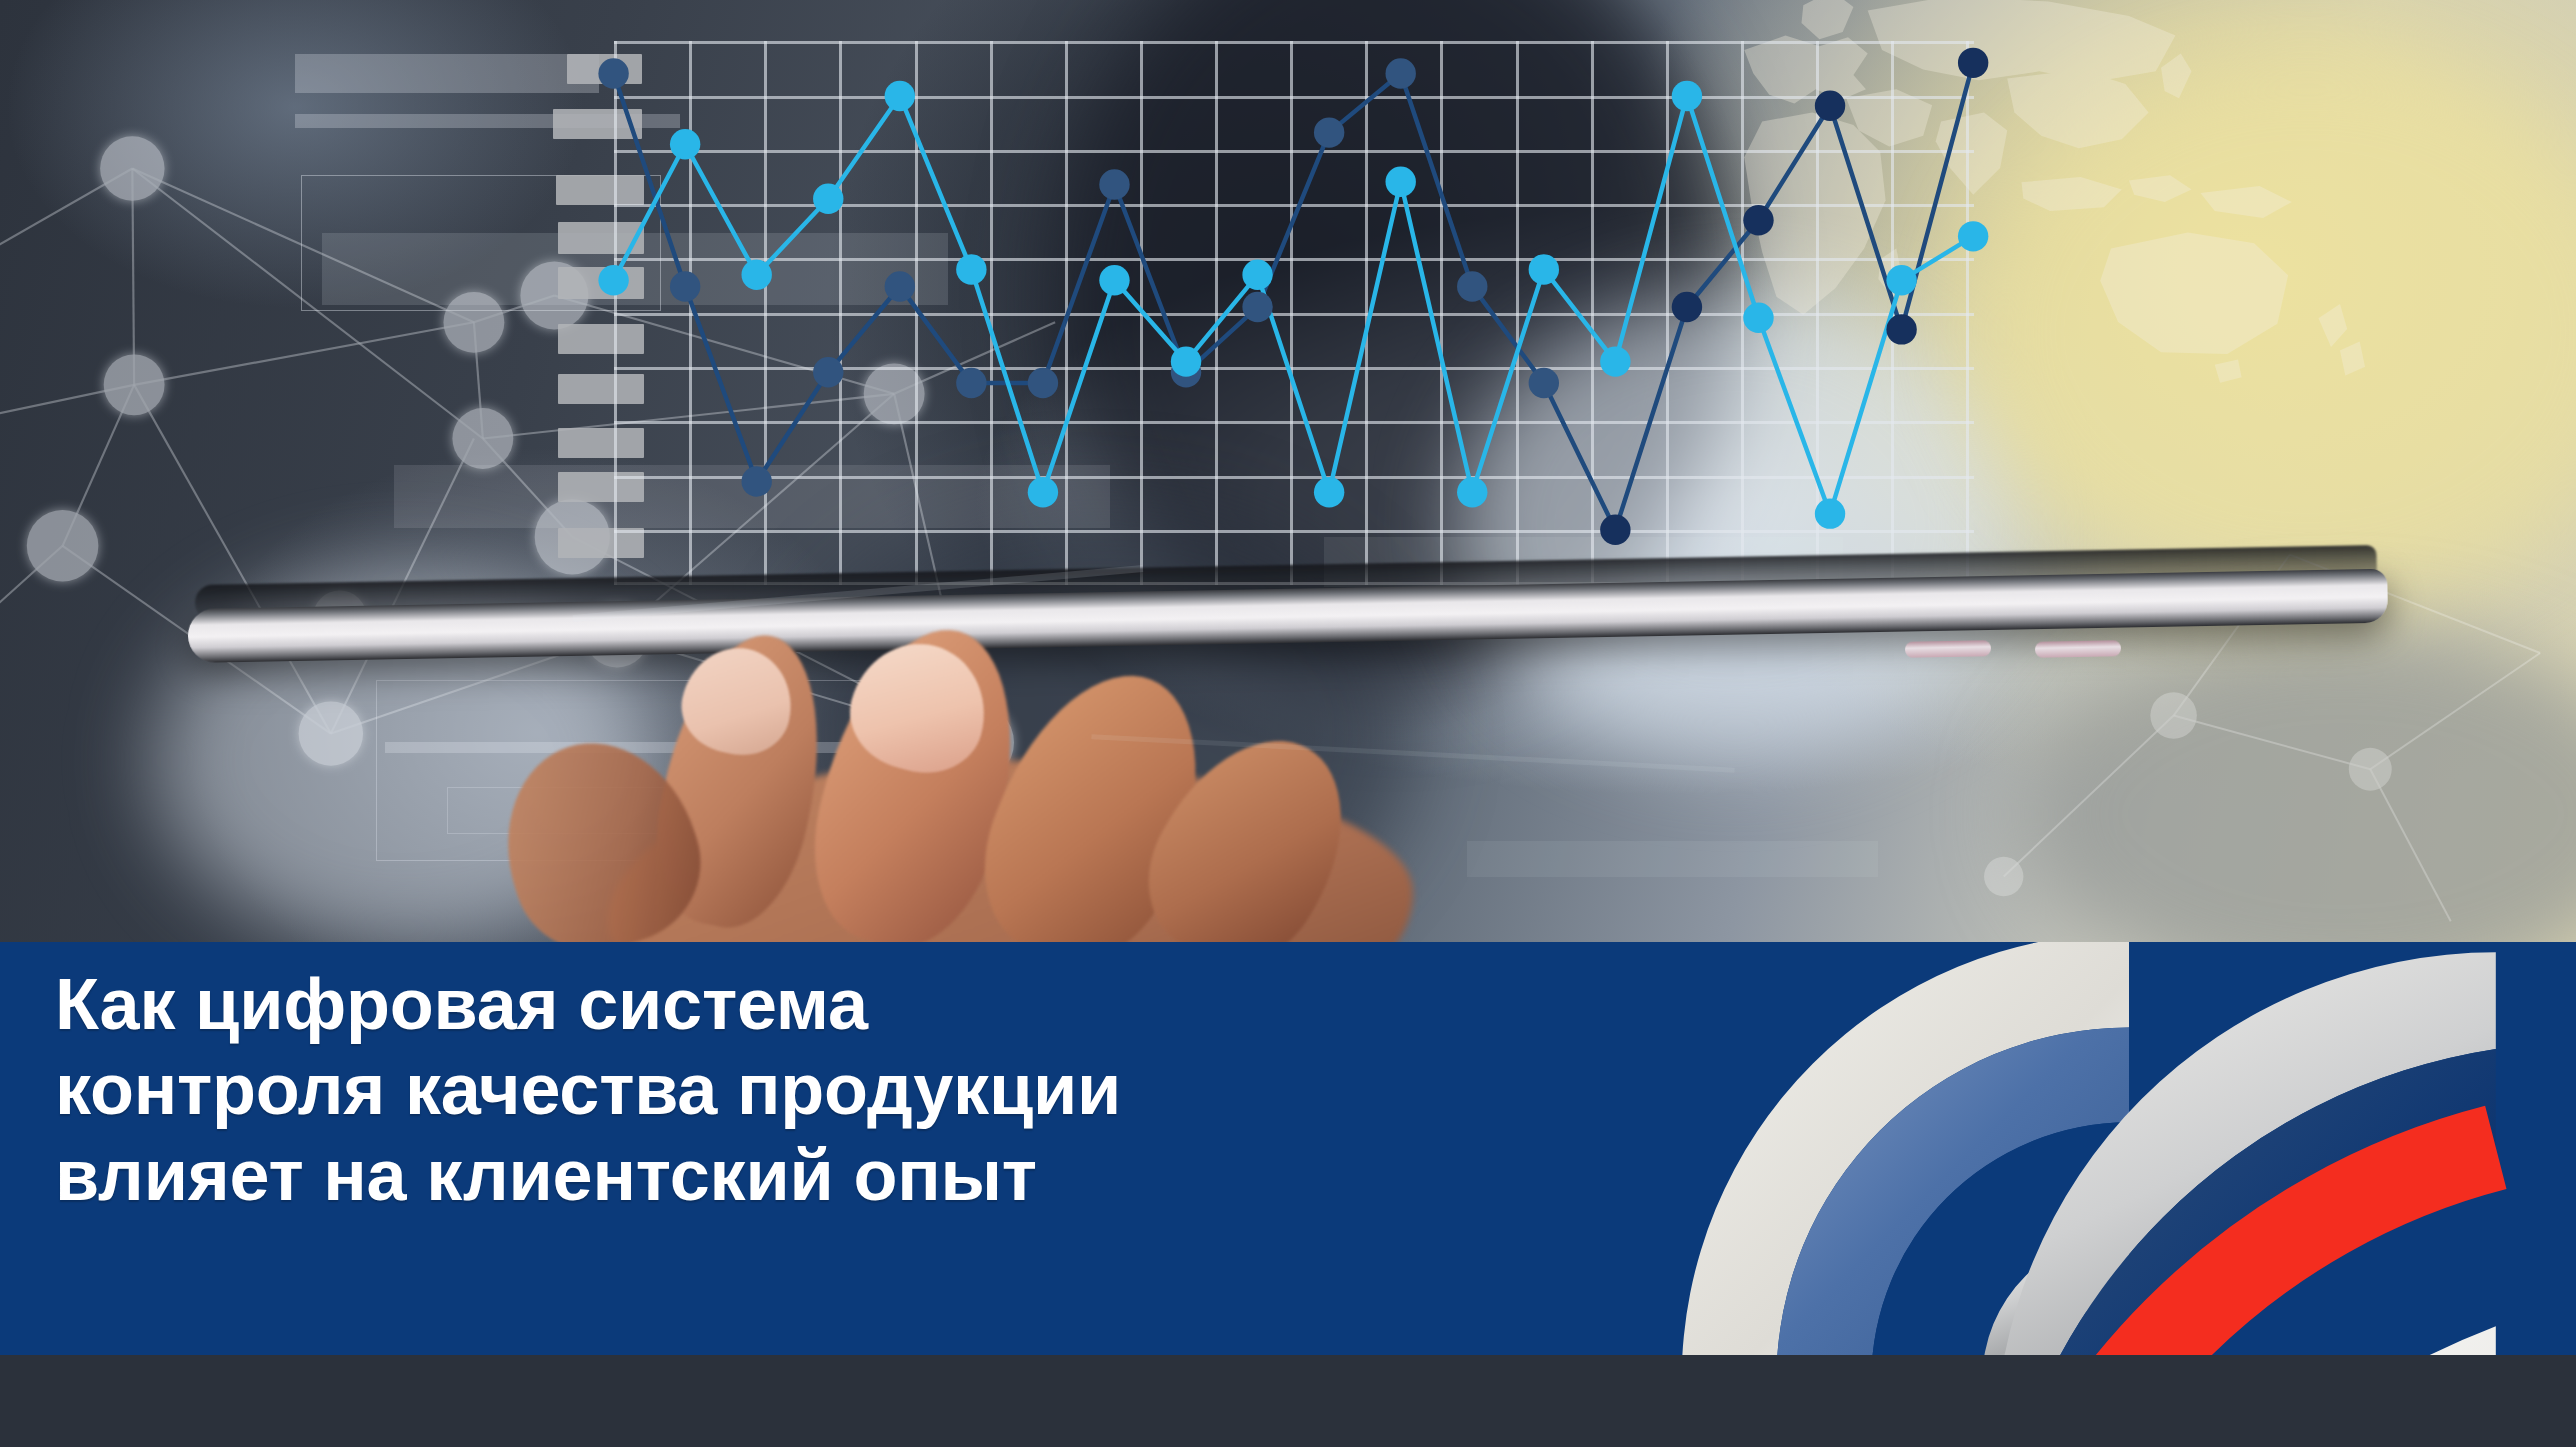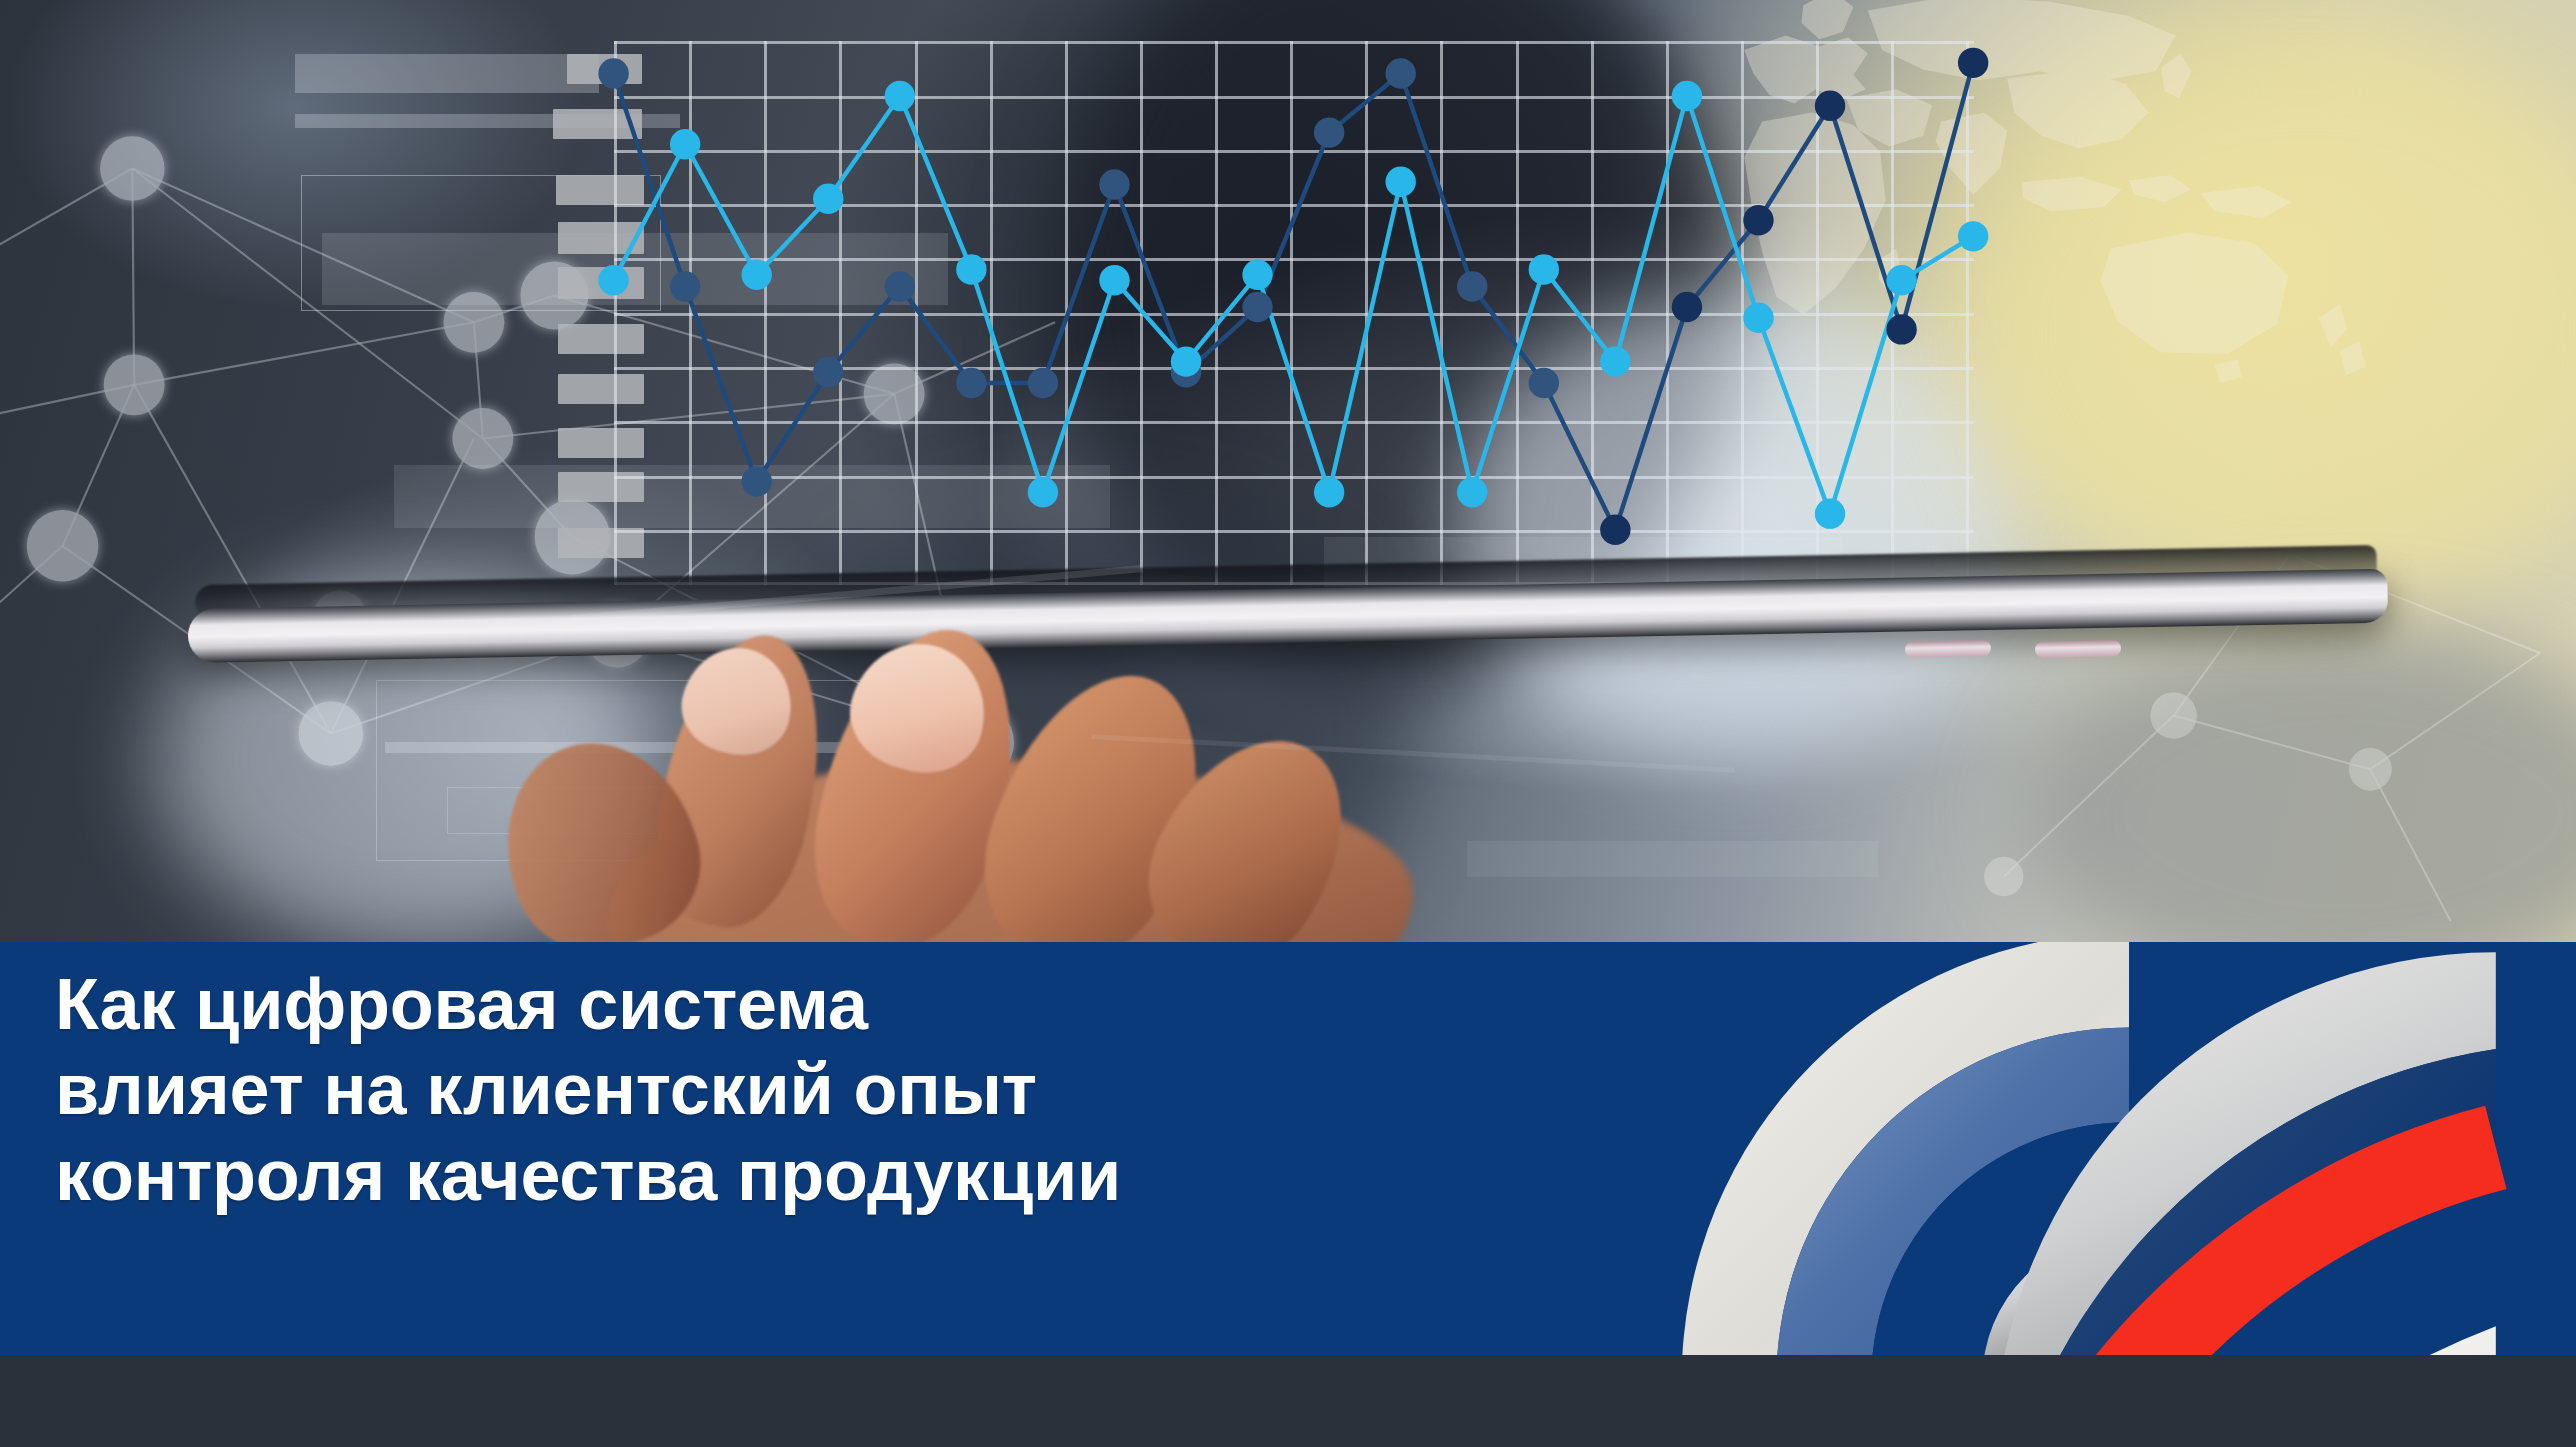--- a/index.html
+++ b/index.html
@@ -424,19 +424,19 @@
         <path d="M1120 450 A668 668 0 0 0 560 1010 L560 1120 A778 778 0 0 1 1120 560 Z" fill="url(#gNavyInner)" transform="translate(-150,-260)"></path>
 
         <path d="M1120 560 A778 778 0 0 0 560 1120" fill="none" stroke="#f42d1f" stroke-width="96" transform="translate(-150,-260)"></path>
 
         <path d="M1120 760 A978 978 0 0 0 560 1320 L560 1430 A1088 1088 0 0 1 1120 870 Z" fill="url(#gWhiteInner)" transform="translate(-150,-260)"></path>
       </svg>
     </div>
 
     <div id="headline" style="color: rgb(255, 255, 255);">
       <span class="ln">Как цифровая система</span>
+      <span class="ln">контроля качества продукции</span>
       <span class="ln">влияет на клиентский опыт</span>
-      <span class="ln">контроля качества продукции</span>
     </div>
   </div>
 
 </div>
 
 
 </body></html>

